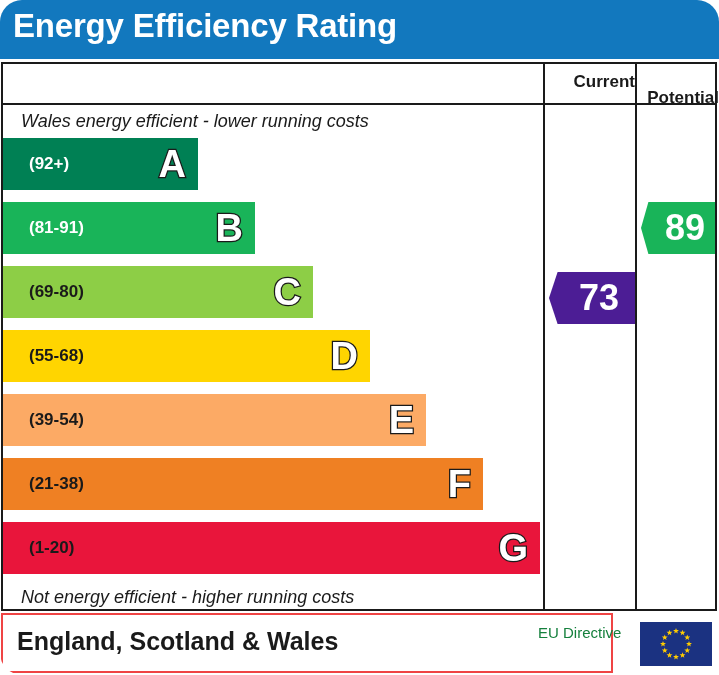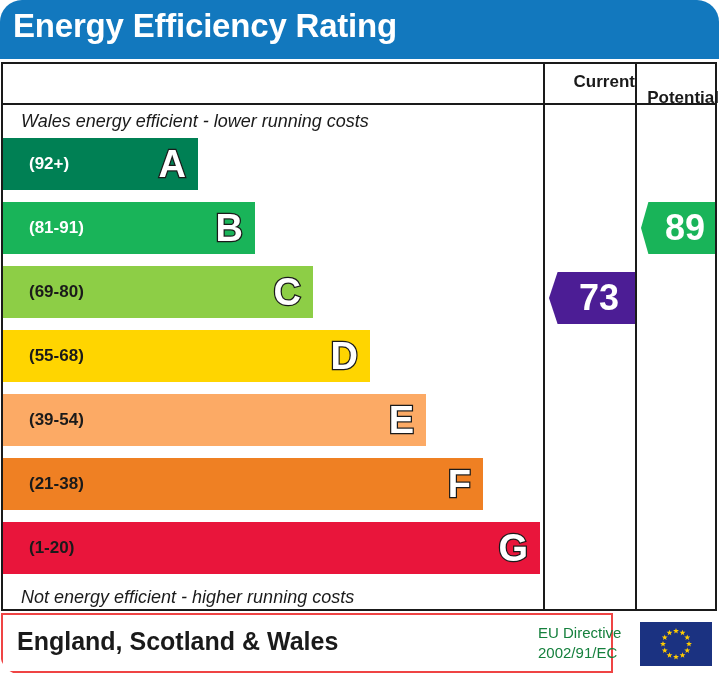--- a/index.html
+++ b/index.html
@@ -256,21 +256,20 @@
           <span class="arrow-value">89</span>
         </div>
       </div>
 
   </div>
 
   <div class="footer">
     <div class="footer-region">England, Scotland &amp; Wales</div>
     <div class="footer-directive">
       <div>EU Directive</div>
-      <div>2002/91/EC</div>
     </div>
     <div class="eu-flag">
       <svg width="72" height="44" viewBox="0 0 72 44" aria-hidden="true">
         <rect x="0" y="0" width="72" height="44" fill="#1b3281"></rect>
         <g fill="#ffcc00" id="eu-stars">
             <polygon points="36.00,5.90 36.77,7.95 38.95,8.04 37.24,9.40 37.82,11.51 36.00,10.30 34.18,11.51 34.76,9.40 33.05,8.04 35.23,7.95"></polygon>
             <polygon points="42.50,7.64 43.27,9.69 45.45,9.78 43.74,11.14 44.32,13.25 42.50,12.04 40.68,13.25 41.26,11.14 39.55,9.78 41.73,9.69"></polygon>
             <polygon points="47.26,12.40 48.02,14.45 50.21,14.54 48.50,15.90 49.08,18.01 47.26,16.80 45.44,18.01 46.02,15.90 44.31,14.54 46.49,14.45"></polygon>
             <polygon points="49.00,18.90 49.77,20.95 51.95,21.04 50.24,22.40 50.82,24.51 49.00,23.30 47.18,24.51 47.76,22.40 46.05,21.04 48.23,20.95"></polygon>
             <polygon points="47.26,25.40 48.02,27.45 50.21,27.54 48.50,28.90 49.08,31.01 47.26,29.80 45.44,31.01 46.02,28.90 44.31,27.54 46.49,27.45"></polygon>

